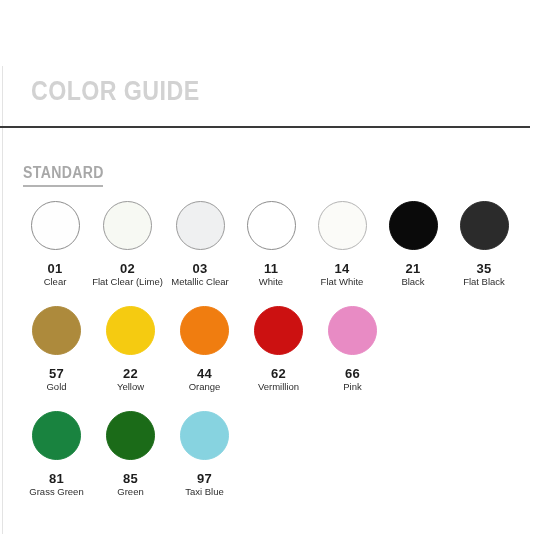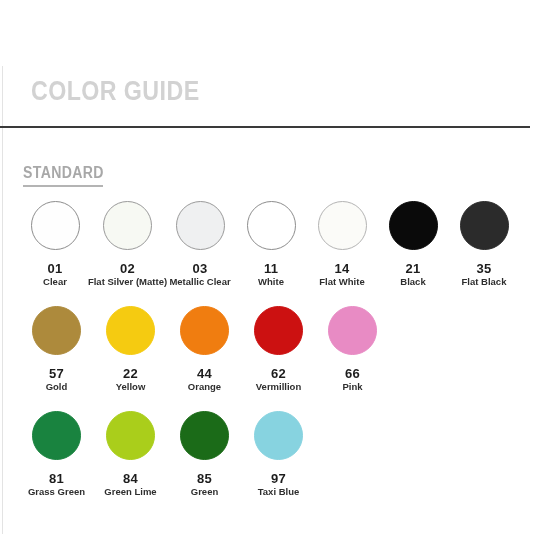--- a/index.html
+++ b/index.html
@@ -115,21 +115,21 @@
     margin-top: 13px;
     font-size: 13px;
     font-weight: bold;
     color: #1d1d1d;
     line-height: 11px;
     letter-spacing: 0.2px;
   }
   .cell-name {
     margin-top: 2px;
     font-size: 9.5px;
-    font-weight: bold;
+    font-weight: normal;
     color: #2e2e2e;
     line-height: 11px;
     text-align: center;
     white-space: nowrap;
   }
 </style>
 </head>
 <body>
 
 <div class="page">
@@ -150,21 +150,21 @@
     <div class="grid">
         <div class="row">
           <div class="cell">
             <div class="swatch" style="background: rgb(254, 254, 254); border: 1px solid rgb(141, 141, 141);"></div>
             <div class="cell-code">01</div>
             <div class="cell-name">Clear</div>
           </div>
           <div class="cell">
             <div class="swatch" style="background: rgb(247, 249, 243); border: 1px solid rgb(154, 154, 154);"></div>
             <div class="cell-code">02</div>
-            <div class="cell-name">Flat Silver (Matte)</div>
+            <div class="cell-name">Flat Clear (Lime)</div>
           </div>
           <div class="cell">
             <div class="swatch" style="background: rgb(239, 240, 241); border: 1px solid rgb(154, 154, 154);"></div>
             <div class="cell-code">03</div>
             <div class="cell-name">Metallic Clear</div>
           </div>
           <div class="cell">
             <div class="swatch" style="background: rgb(255, 255, 255); border: 1px solid rgb(141, 141, 141);"></div>
             <div class="cell-code">11</div>
             <div class="cell-name">White</div>
@@ -212,25 +212,20 @@
             <div class="cell-name">Pink</div>
           </div>
         </div>
         <div class="row">
           <div class="cell">
             <div class="swatch" style="background: rgb(25, 131, 63); border: 1px solid rgb(25, 131, 63);"></div>
             <div class="cell-code">81</div>
             <div class="cell-name">Grass Green</div>
           </div>
           <div class="cell">
-            <div class="swatch" style="background: rgb(170, 206, 27); border: 1px solid rgb(170, 206, 27);"></div>
-            <div class="cell-code">84</div>
-            <div class="cell-name">Green Lime</div>
-          </div>
-          <div class="cell">
             <div class="swatch" style="background: rgb(27, 107, 24); border: 1px solid rgb(27, 107, 24);"></div>
             <div class="cell-code">85</div>
             <div class="cell-name">Green</div>
           </div>
           <div class="cell">
             <div class="swatch" style="background: rgb(135, 211, 224); border: 1px solid rgb(135, 211, 224);"></div>
             <div class="cell-code">97</div>
             <div class="cell-name">Taxi Blue</div>
           </div>
         </div>

